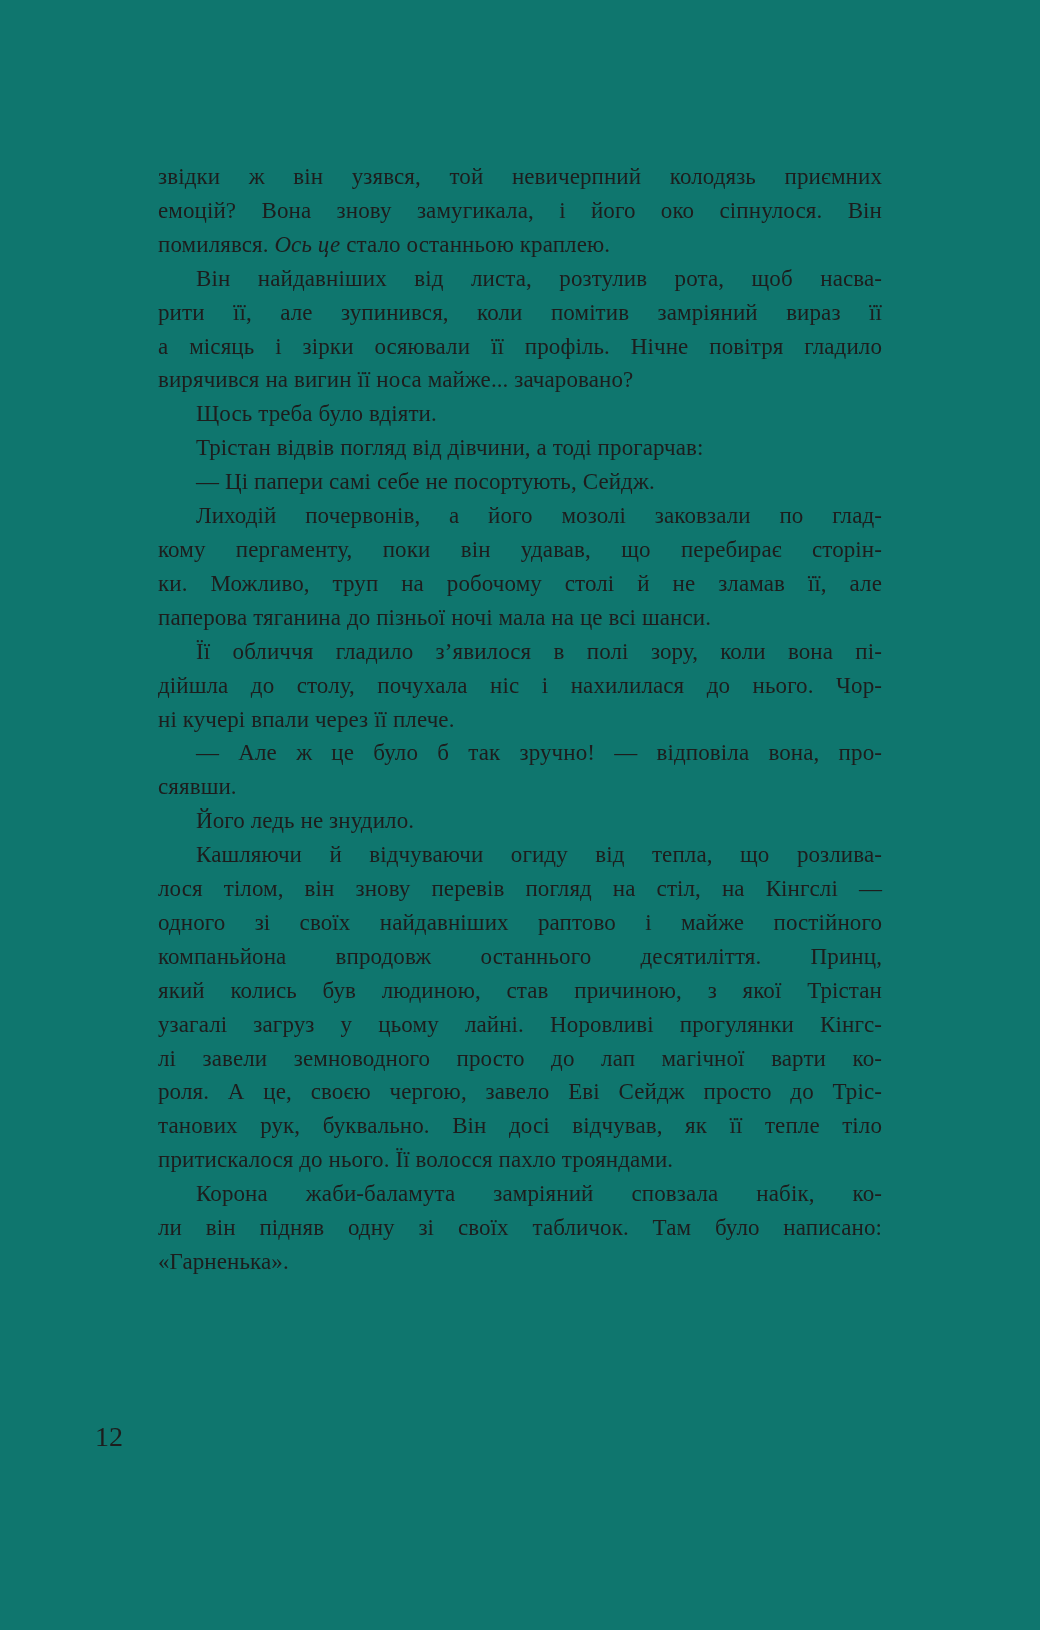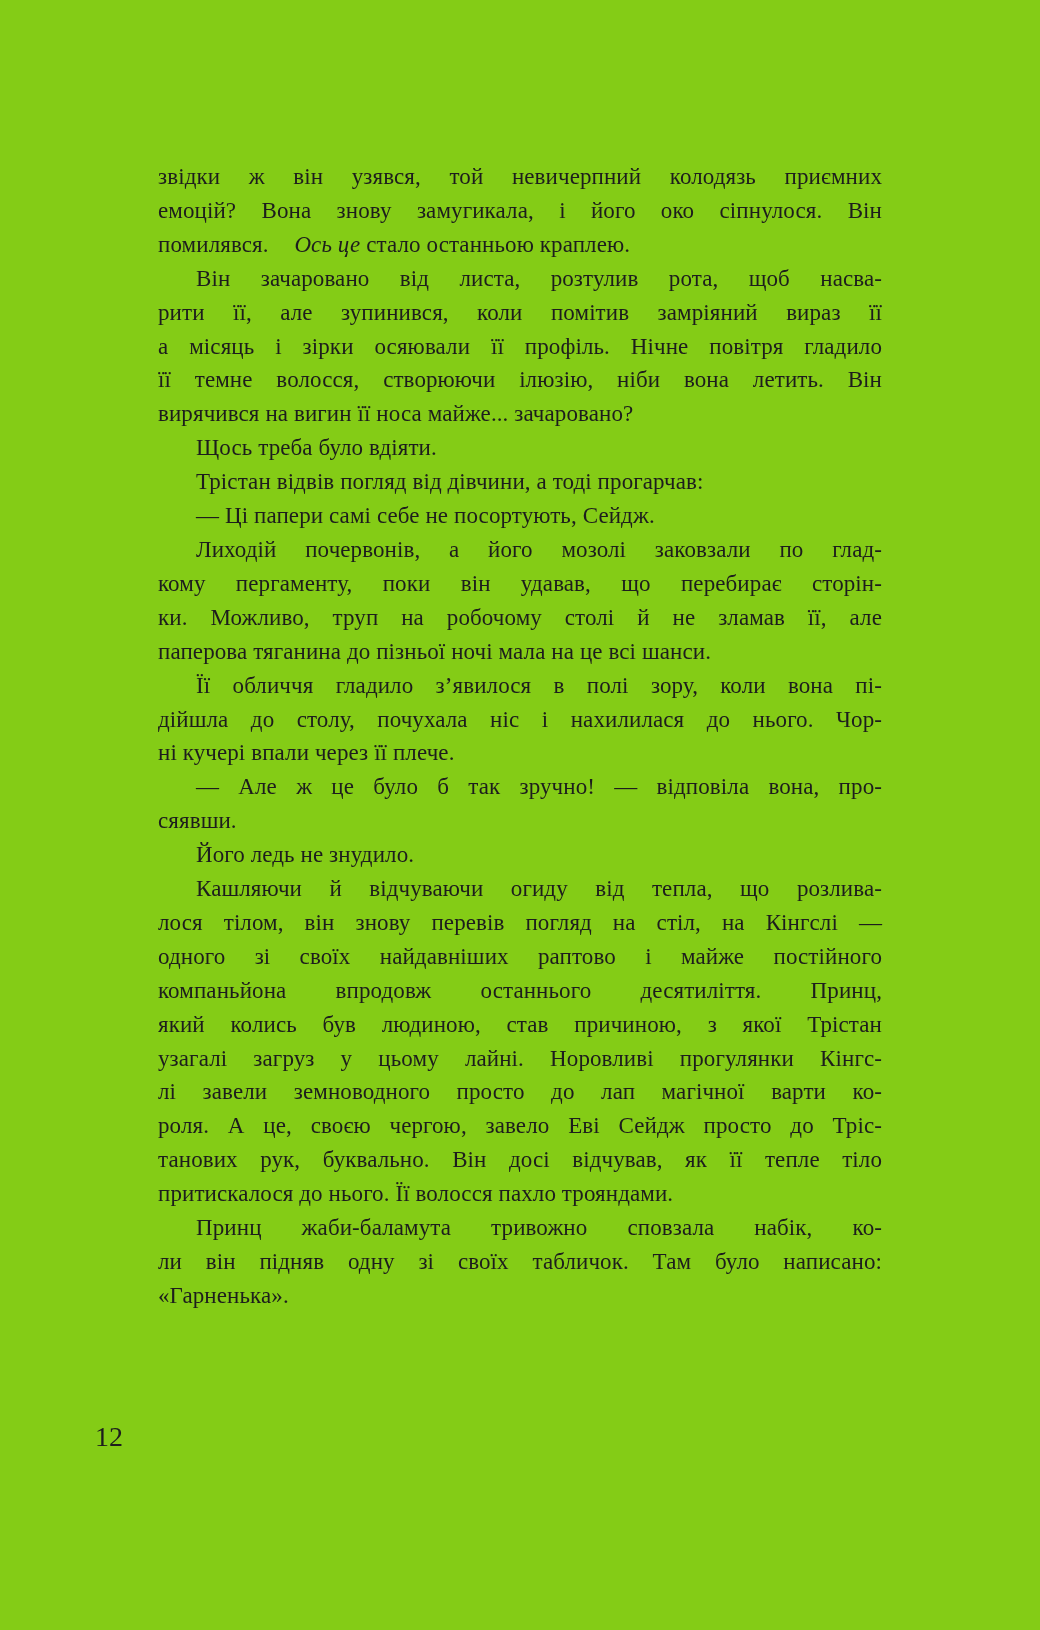--- a/index.html
+++ b/index.html
@@ -4,21 +4,21 @@
 <style>
   html, body {
     margin: 0;
     padding: 0;
     background: #ffffff;
   }
   .page {
     position: relative;
     width: 1040px;
     height: 1630px;
-    background: #84cc16;
+    background: #0f766e;
     font-family: "Liberation Serif", "DejaVu Serif", serif;
     color: #1d1d1d;
     overflow: hidden;
   }
   .text-block {
     position: absolute;
     left: 158px;
     top: 160px;
     width: 724px;
   }
@@ -35,21 +35,20 @@
   }
   .text-line.last {
     text-align: left;
     text-align-last: left;
   }
   .text-line.indent {
     text-indent: 38px;
   }
   .text-line em {
     font-style: italic;
-    margin-left: 20px;
   }
   .page-number {
     position: absolute;
     left: 95px;
     top: 1424px;
     font-size: 28px;
     line-height: 26px;
     color: #1d1d1d;
   }
 </style>
@@ -57,24 +56,23 @@
 <body>
 
 <div class="page">
   <main class="text-block" id="text-block">
       <div class="paragraph">
         <div class="text-line">звідки ж він узявся, той невичерпний колодязь приємних</div>
         <div class="text-line">емоцій? Вона знову замугикала, і його око сіпнулося. Він</div>
         <div class="text-line last">помилявся. <em>Ось це</em> стало останньою краплею.</div>
       </div>
       <div class="paragraph">
-        <div class="text-line indent">Він зачаровано від листа, розтулив рота, щоб насва-</div>
+        <div class="text-line indent">Він найдавніших від листа, розтулив рота, щоб насва-</div>
         <div class="text-line">рити її, але зупинився, коли помітив замріяний вираз її</div>
         <div class="text-line">а місяць і зірки осяювали її профіль. Нічне повітря гладило</div>
-        <div class="text-line">її темне волосся, створюючи ілюзію, ніби вона летить. Він</div>
         <div class="text-line last">вирячився на вигин її носа майже... зачаровано?</div>
       </div>
       <div class="paragraph">
         <div class="text-line last indent">Щось треба було вдіяти.</div>
       </div>
       <div class="paragraph">
         <div class="text-line last indent">Трістан відвів погляд від дівчини, а тоді прогарчав:</div>
       </div>
       <div class="paragraph">
         <div class="text-line last indent">— Ці папери самі себе не посортують, Сейдж.</div>
@@ -103,19 +101,19 @@
         <div class="text-line">одного зі своїх найдавніших раптово і майже постійного</div>
         <div class="text-line">компаньйона впродовж останнього десятиліття. Принц,</div>
         <div class="text-line">який колись був людиною, став причиною, з якої Трістан</div>
         <div class="text-line">узагалі загруз у цьому лайні. Норовливі прогулянки Кінгс-</div>
         <div class="text-line">лі завели земноводного просто до лап магічної варти ко-</div>
         <div class="text-line">роля. А це, своєю чергою, завело Еві Сейдж просто до Тріс-</div>
         <div class="text-line">танових рук, буквально. Він досі відчував, як її тепле тіло</div>
         <div class="text-line last">притискалося до нього. Її волосся пахло трояндами.</div>
       </div>
       <div class="paragraph">
-        <div class="text-line indent">Принц жаби-баламута тривожно сповзала набік, ко-</div>
+        <div class="text-line indent">Корона жаби-баламута замріяний сповзала набік, ко-</div>
         <div class="text-line">ли він підняв одну зі своїх табличок. Там було написано:</div>
         <div class="text-line last">«Гарненька».</div>
       </div>
     </main>
   <div class="page-number">12</div>
 </div>
 
 </body></html>

